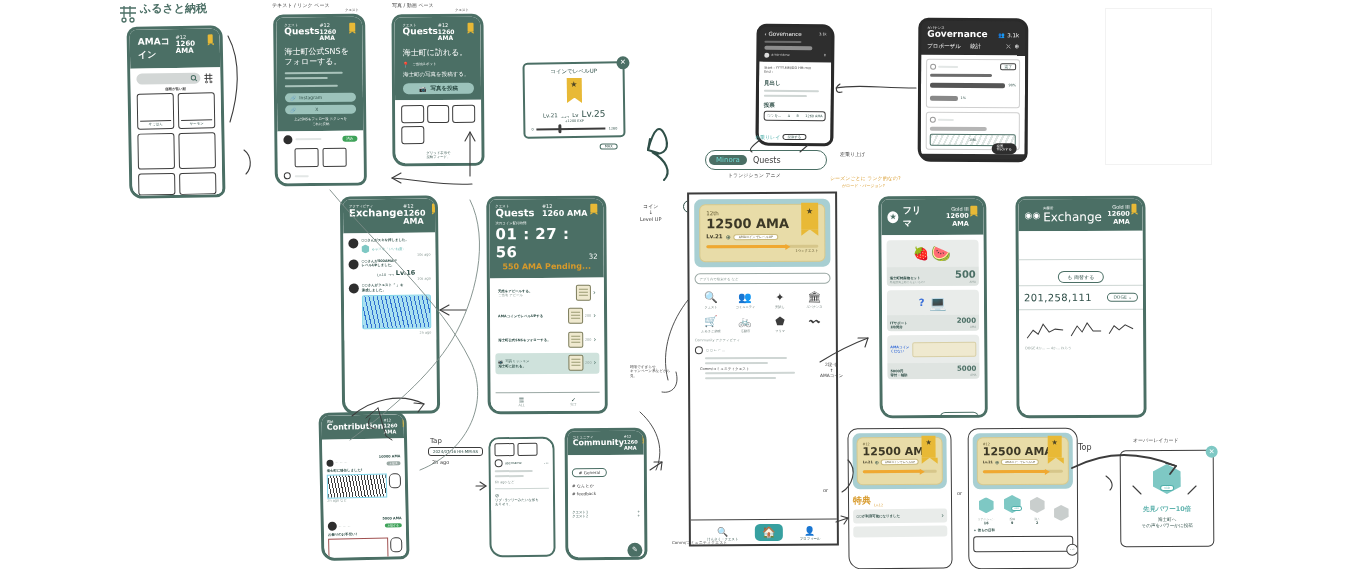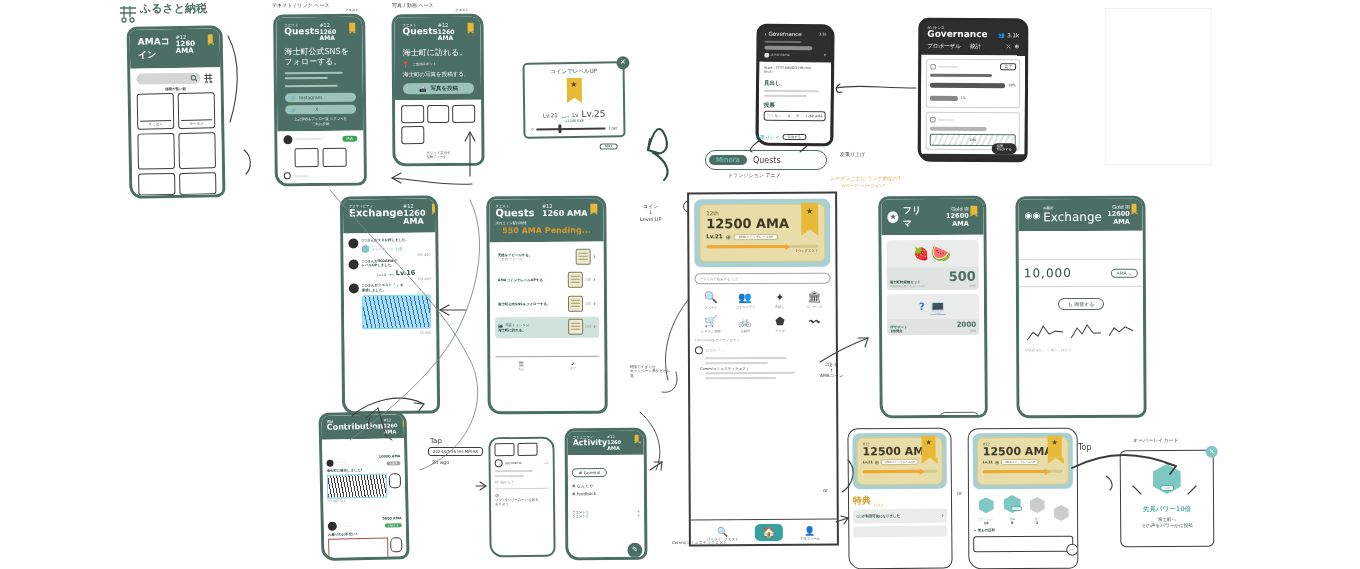--- a/index.html
+++ b/index.html
@@ -466,20 +466,24 @@
       </div>
       <div class="meta">
         <div>
           <div class="num">#12</div>
           <div class="amt">1260 AMA</div>
         </div>
         <span class="badge-amber"></span>
       </div>
     </div>
     <div class="xtiny" style="margin-top:3px;">次のコイン配付時間</div>
+    <div style="display:flex;align-items:flex-end;gap:3px;">
+      <span style="font-size:15px;font-weight:bold;letter-spacing:.5px;">01 : 27 : 56</span>
+      <span style="font-size:7px;">32</span>
+    </div>
     <div class="orange" style="font-size:8px;text-align:center;margin-top:1px;font-weight:bold;">550 AMA Pending...</div>
   </div>
   <div class="phone-body" style="padding:4px 5px;">
     <div class="qrow">
       <div>
         <div class="xtiny" style="font-weight:bold;">天然をアピールする。</div>
         <div class="xtiny muted">ご当地 アピール</div>
       </div>
       <div style="display:flex;align-items:center;gap:2px;">
         <span class="coin"></span>
@@ -654,35 +658,50 @@
       <div class="img" style="height:27px;">
         <span style="font-size:13px;">🍓</span>
         <span style="font-size:16px;">🍉</span>
       </div>
       <div class="info">
         <div>
           <div class="xtiny" style="font-weight:bold;">海士町特産物セット</div>
           <div style="font-size:2.8px;" class="muted">島根県海士町のうまいもの!</div>
         </div>
         <div style="text-align:right;">
-          <div style="font-size:13px;font-weight:bold;color:#4b6f65;">500</div>
+          <div style="font-size:10px;font-weight:bold;color:#4b6f65;">500</div>
           <div style="font-size:2.8px;" class="muted">AMA</div>
         </div>
       </div>
     </div>
     <div class="pcard">
       <div class="img" style="height:25px;gap:5px;">
         <span class="blue" style="font-size:10px;font-weight:bold;">?</span>
         <span style="font-size:14px;">💻</span>
       </div>
       <div class="info">
         <div class="xtiny" style="font-weight:bold;white-space:pre-line;">ITサポート
 1時間分</div>
         <div style="text-align:right;">
           <div style="font-size:7px;font-weight:bold;color:#4b6f65;">2000</div>
+          <div style="font-size:2.8px;" class="muted">AMA</div>
+        </div>
+      </div>
+    </div>
+    <div class="pcard">
+      <div style="padding:2px 3px;display:flex;align-items:center;gap:3px;height:24px;">
+        <div class="blue xtiny" style="font-weight:bold;white-space:pre-line;">AMAコイン
+くだない</div>
+        <div style="flex:1;height:13px;background:#efe9cf;border:1px solid #d8cfa5;border-radius:2px;"></div>
+      </div>
+      <div class="info">
+        <div class="xtiny" style="font-weight:bold;white-space:pre-line;">5000円
+寄付・補助</div>
+        <div style="text-align:right;">
+          <div style="font-size:7px;font-weight:bold;color:#4b6f65;">5000</div>
           <div style="font-size:2.8px;" class="muted">AMA</div>
         </div>
       </div>
     </div>
     <div style="position:absolute;right:6px;bottom:2px;border:1.3px solid #4b6f65;border-radius:9px;padding:2px 7px;font-size:4.4px;background:#fff;">+ 出品する</div>
   </div>
 </div>
 
 <div class="phone" style="left:1016px;top:196px;width:130px;height:222px;transform:rotate(-.3deg);">
   <div class="phone-head" style="padding:5px 6px;">
@@ -698,28 +717,28 @@
         <div>
           <div style="font-size:5px;">Gold III</div>
           <div style="font-size:6.5px;font-weight:bold;">12600 AMA</div>
         </div>
         <span class="badge-amber"></span>
       </div>
     </div>
   </div>
   <div class="phone-body" style="padding:0;height:182px;position:relative;">
     <div style="height:28px;border-bottom:1px solid #cdd6d3;"></div>
-    <div class="exrow">
-      <span style="font-size:12px;letter-spacing:1px;">10,000</span>
-      <span class="selpill">
-        <span>AMA</span> <span>⌄</span>
-      </span>
-    </div>
     <div style="text-align:center;margin:4px 0 2px;">
       <span style="border:1.3px solid #4b6f65;border-radius:9px;padding:2px 9px;font-size:5px;">も 両替する</span>
+    </div>
+    <div class="exrow" style="border-top:1px solid #cdd6d3;">
+      <span style="font-size:10px;letter-spacing:.4px;">201,258,111</span>
+      <span class="selpill">
+        <span>DOGE</span> <span>⌄</span>
+      </span>
     </div>
     <div style="padding:10px 6px 0;">
       <svg width="116" height="22">
         <polyline points="2,18 8,10 13,14 18,4 24,12 30,9 38,10" fill="none" stroke="#3c3c3c" stroke-width="1"></polyline>
         <polyline points="46,16 52,6 57,12 62,3 68,11 76,11" fill="none" stroke="#3c3c3c" stroke-width="1"></polyline>
         <polyline points="84,14 89,6 94,10 100,5 108,9" fill="none" stroke="#3c3c3c" stroke-width="1"></polyline>
       </svg>
       <div class="xtiny muted">DOGE  4か…  —  4か…  ねらう</div>
     </div>
   </div>
@@ -806,21 +825,21 @@
 ありそう。</div>
     </div>
   </div>
 </div>
 
 <div class="phone" style="left:565px;top:428px;width:82px;height:132px;transform:rotate(-.4deg);">
   <div class="phone-head" style="padding:4px 5px;">
     <div style="display:flex;align-items:flex-start;justify-content:space-between;">
       <div>
         <div class="xtiny">コミュニティ</div>
-        <div class="h-title" style="font-size:8px;margin-top:-1px;">Activity</div>
+        <div class="h-title" style="font-size:8px;margin-top:-1px;">Community</div>
       </div>
       <div class="meta">
         <div>
           <div style="font-size:3.6px;">#12</div>
           <div style="font-size:5px;font-weight:bold;">1260 AMA</div>
         </div>
         <span class="badge-amber" style="width:5px;height:7px;"></span>
       </div>
     </div>
   </div>

